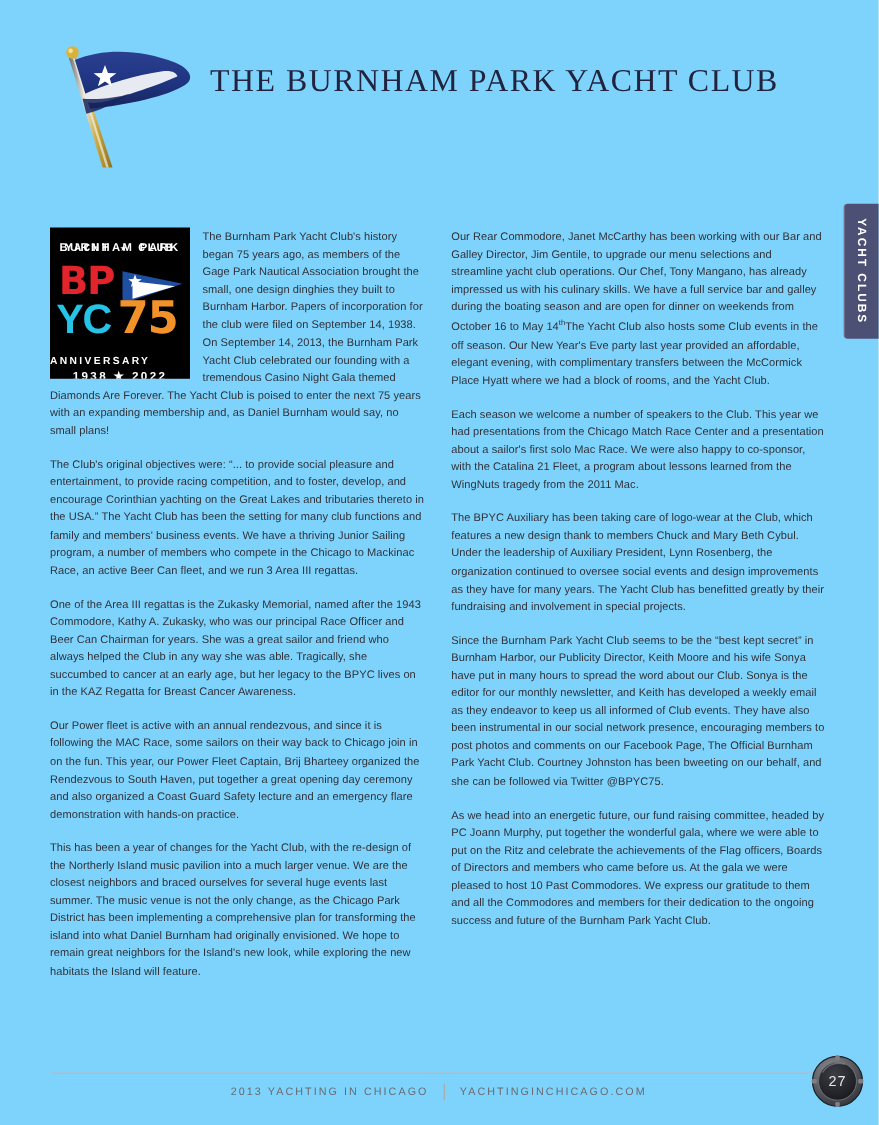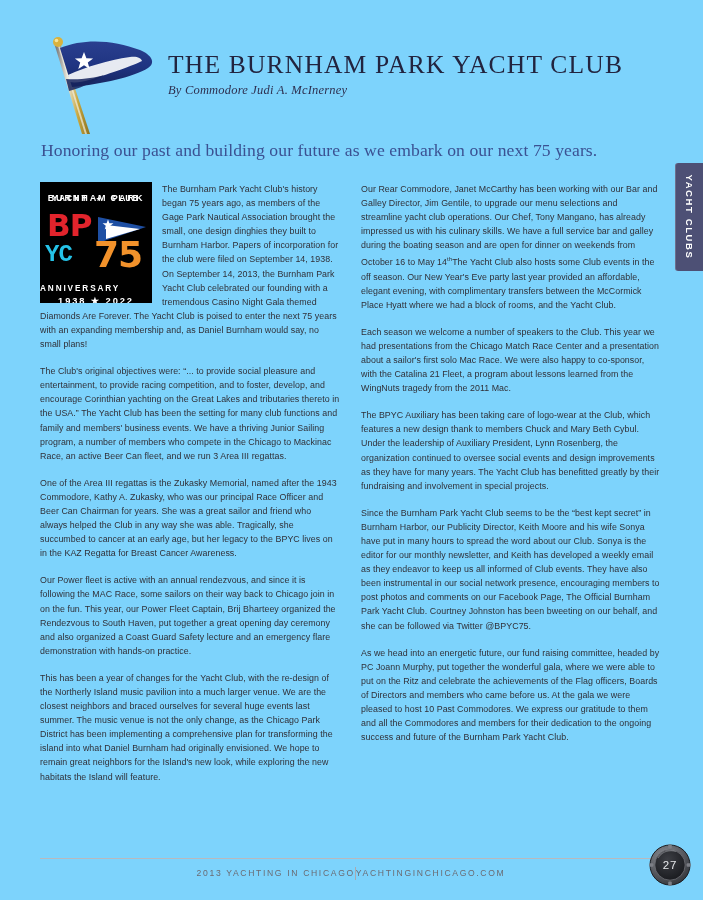--- a/index.html
+++ b/index.html
@@ -128,23 +128,23 @@
   .logo .l-top1 { top: 9px; }
   .logo .l-top2 { top: 10px; font-family: Liberation Mono, monospace; }
   .logo .l-bp {
     position: absolute; left: 7px; top: 36px;
     font-weight: bold; font-size: 31px;
     color: #e2242c; letter-spacing: -1px;
     font-family: "DejaVu Sans", sans-serif;
   }
   .logo .l-yc {
     position: absolute; left: 5px; top: 66px;
-    font-weight: bold; font-size: 24px;
+    font-weight: bold; font-size: 33px;
     color: #25c3e8; letter-spacing: -1px;
-    font-family: Liberation Mono, monospace;
+    font-family: Liberation Sans, sans-serif;
   }
   .logo .l-75 {
     position: absolute; left: 54px; top: 66px;
     font-weight: bold; font-size: 36px;
     color: #f2922b; letter-spacing: -1px;
     font-family: "DejaVu Sans", sans-serif;
   }
   .logo .l-pennant {
     position: absolute; left: 56px; top: 32px;
     width: 52px; height: 32px;
@@ -170,20 +170,21 @@
     background: #b9b9bd;
   }
   .footer {
     position: absolute;
     left: 40px; bottom: 18px;
     width: 622px;
     height: 18px;
     display: flex;
     align-items: center;
     justify-content: center;
+    gap: 12px;
   }
   .footer-text {
     font-size: 8.6px;
     letter-spacing: 1.65px;
     color: #6a6a72;
     white-space: nowrap;
   }
   .footer-sep {
     width: 1px; height: 13px;
     background: #a9a9b0;
@@ -228,25 +229,23 @@
         <path d="M26,41 C44,33 66,26 88,23 C95,22 99,24 100,27 C92,31 70,39 47,46 C40,48 33,49 28,48 Z" fill="#f2f4f8" opacity="0.95"></path>
 
         <polygon fill="#ffffff" points="42,18 44.4,24.3 51.1,24.5 45.8,28.6 47.7,35 42,31.2 36.3,35 38.2,28.6 32.9,24.5 39.6,24.3"></polygon>
 
         <path d="M24,45 C38,46 52,44 62,41 C50,49 36,55 27,57 Z" fill="#16255e" opacity="0.85"></path>
       </svg>
     </div>
 
     <div class="title-block">
       <div class="pub-title">THE BURNHAM PARK YACHT CLUB</div>
-      <div class="byline">By Commodore Judi A. McInerney</div>
     </div>
   </div>
 
-  <div class="deck">Honoring our past and building our future as we embark on our next 75 years.</div>
 
   <div class="side-tab">
     <span class="side-tab-label">YACHT CLUBS</span>
   </div>
 
   <div class="col col-left">
 
     <p>
       <span class="logo">
         <span class="l-top1">BURNHAM PARK</span>

